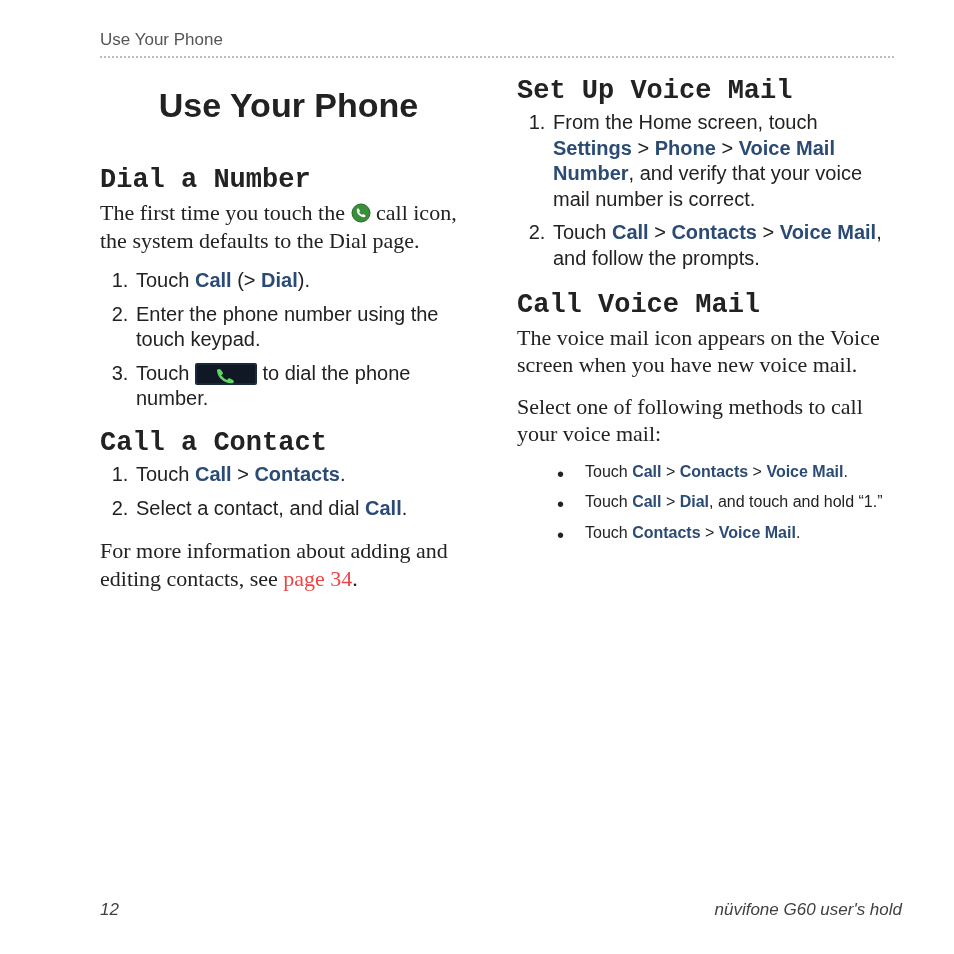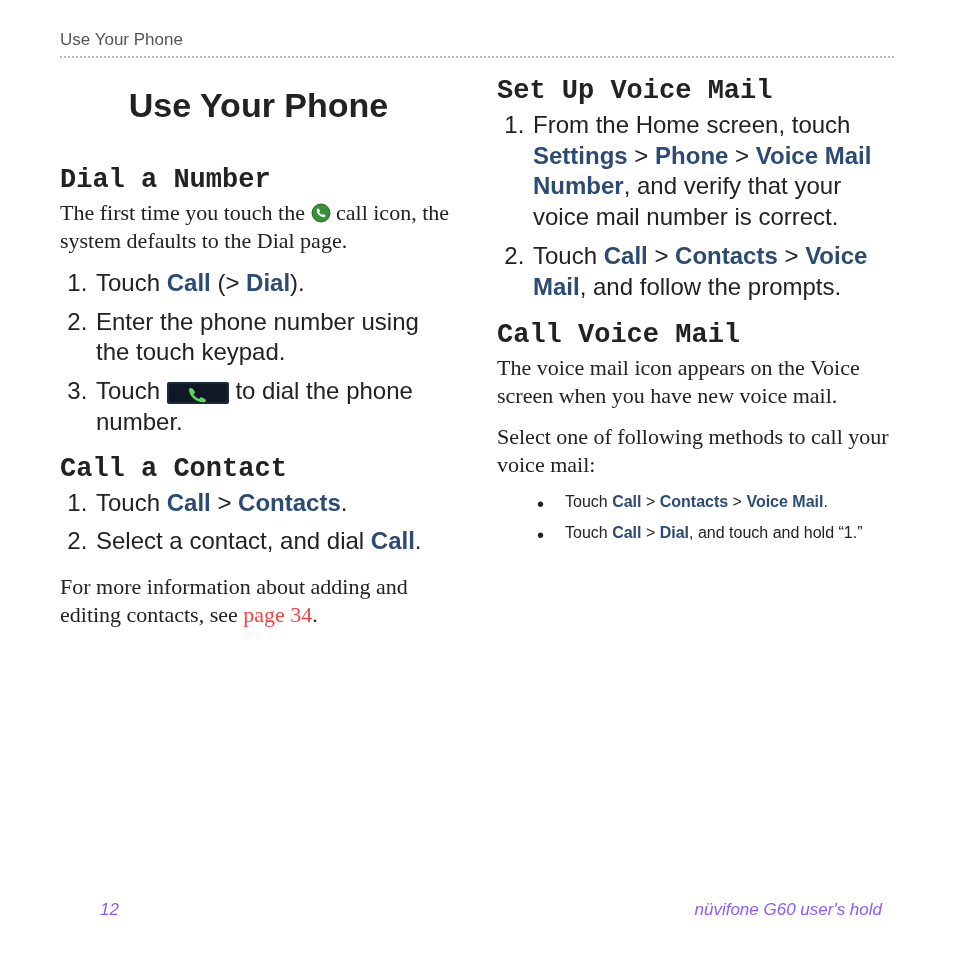--- a/index.html
+++ b/index.html
@@ -5,21 +5,21 @@
   * { box-sizing: border-box; margin: 0; padding: 0; }
   body {
     width: 954px;
     height: 954px;
     background: #fff;
     font-family: Arial, Helvetica, sans-serif;
     color: #333;
     position: relative;
   }
   .page {
-    padding: 30px 60px 40px 60px;
+    padding: 30px 60px 40px 100px;
   }
   .running-head {
     font-size: 17px;
     color: #555;
     padding-bottom: 6px;
     border-bottom: 2px dotted #bbb;
     margin-bottom: 18px;
   }
   .columns {
     display: flex;
@@ -51,21 +51,21 @@
     color: #222;
     margin: 2px 0 14px 0;
   }
   ol {
     list-style: decimal;
     padding-left: 34px;
     margin: 4px 0 16px 0;
   }
   ol li {
     font-family: Arial, Helvetica, sans-serif;
-    font-size: 24px;
+    font-size: 20px;
     color: #222;
     line-height: 1.28;
     margin-bottom: 8px;
     padding-left: 2px;
   }
   ul.bullets {
     list-style: none;
     padding-left: 50px;
     margin: 4px 0 16px 0;
   }
@@ -95,25 +95,25 @@
   }
   .icon-dial-btn {
     display: inline-block;
     width: 62px; height: 22px;
     vertical-align: -5px;
   }
   .footer {
     position: absolute;
     bottom: 34px;
     left: 100px;
-    right: 72px;
+    right: 52px;
     display: flex;
     justify-content: space-between;
     font-style: italic;
-    color: #8b5cf6;
+    color: #404040;
     font-family: Arial, Helvetica, sans-serif;
     font-size: 17px;
   }
 </style>
 </head>
 <body>
 
 <div class="page">
 
   <div class="running-head">Use Your Phone</div>
@@ -184,20 +184,23 @@
       <p class="body">The voice mail icon appears on the Voice screen when you have new voice mail.</p>
       <p class="body">Select one of following methods to call your voice mail:</p>
 
       <ul class="bullets">
         <li>
           <span>Touch </span><span class="ui">Call</span><span> &gt; </span><span class="ui">Contacts</span><span> &gt; </span><span class="ui">Voice Mail</span><span>.</span>
         </li>
         <li>
           <span>Touch </span><span class="ui">Call</span><span> &gt; </span><span class="ui">Dial</span><span>, and touch and hold “1.”</span>
         </li>
+        <li>
+          <span>Touch </span><span class="ui">Contacts</span><span> &gt; </span><span class="ui">Voice Mail</span><span>.</span>
+        </li>
       </ul>
     </div>
   </div>
 
   <div class="footer">
     <span>12</span>
     <span>nüvifone G60 user's hold</span>
   </div>
 </div>
 

